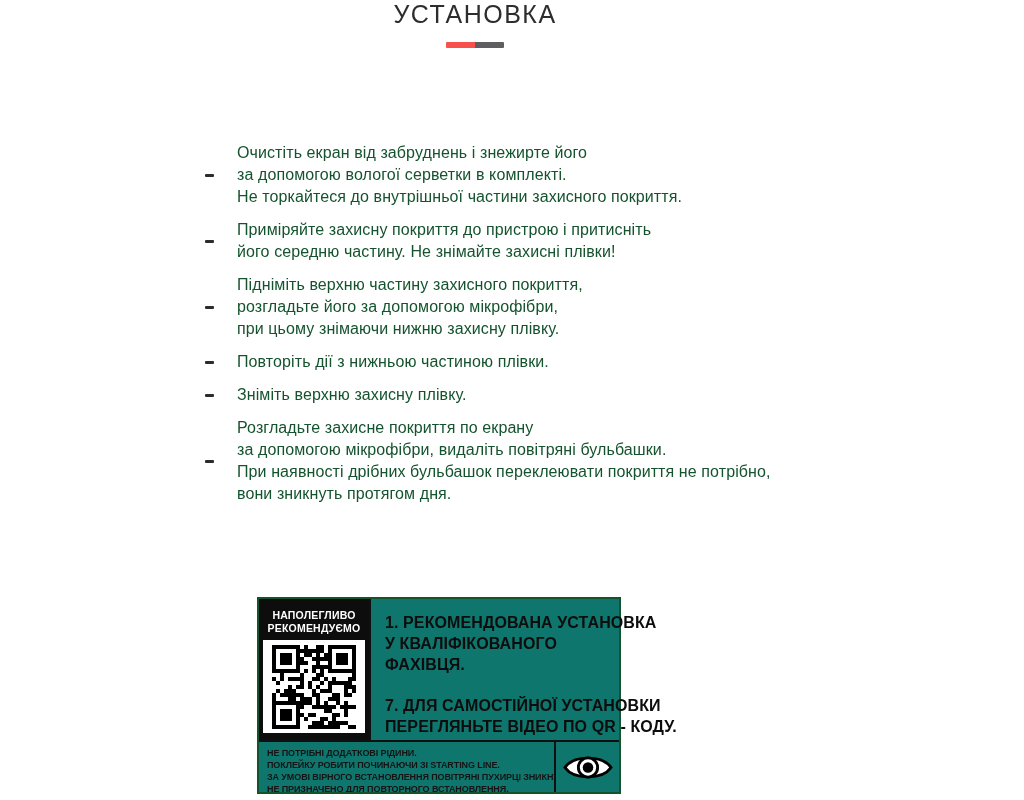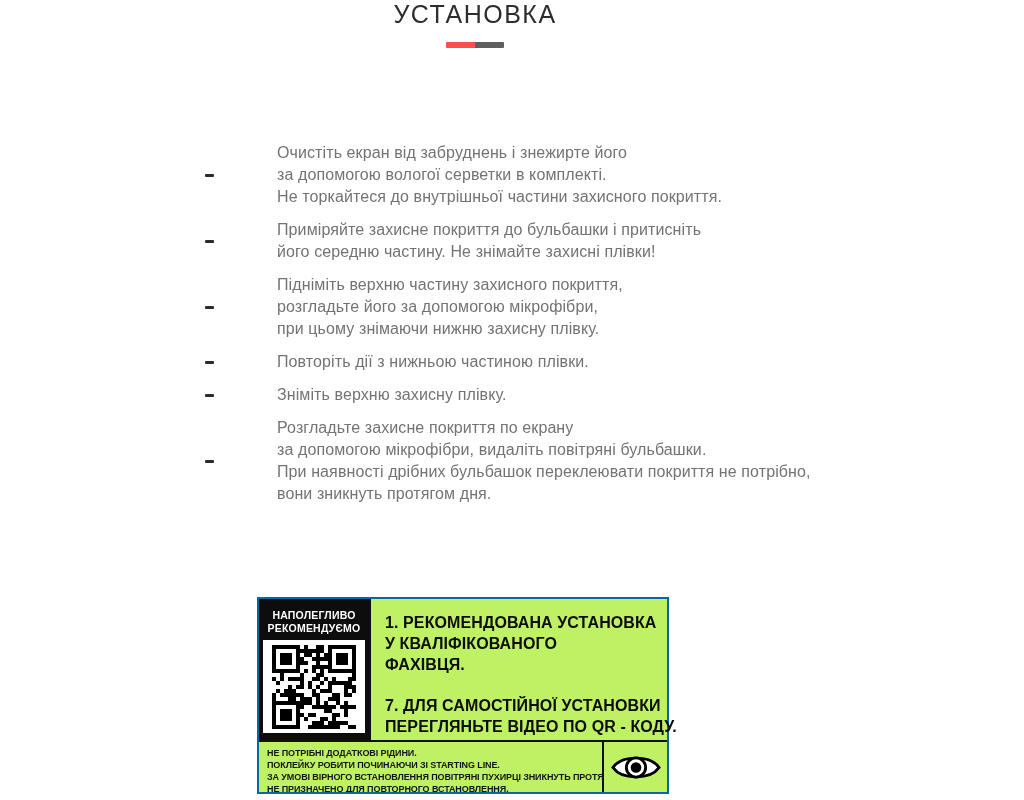--- a/index.html
+++ b/index.html
@@ -26,28 +26,28 @@
   .title-underline .half.gray { border-radius: 0 1px 1px 0; }
 
   
   .steps { position: absolute; left: 205px; top: 142px; width: 660px; list-style: none; }
   .step { display: flex; align-items: center; margin-bottom: 11px; }
   .dash {
     flex: 0 0 9px; width: 9px; height: 3px; background: #2c2c2f;
     border-radius: 1px; margin-right: 23px;
   }
   .step-text {
-    font-size: 16px; line-height: 22px; color: #737373;
-    white-space: pre; letter-spacing: 0.1px; margin-left: 40px;
+    font-size: 16px; line-height: 22px; color: #14532d;
+    white-space: pre; letter-spacing: 0.1px;
   }
 
   
   .rec-box {
-    position: absolute; left: 257px; top: 597px; width: 412px;
-    border: 2px solid #0369a1; background: #bef264;
+    position: absolute; left: 257px; top: 597px; width: 364px;
+    border: 2px solid #14532d; background: #0f766e;
   }
   .rec-top { display: flex; height: 141px; }
   .qr-cell {
     width: 112px; flex: 0 0 112px; background: #0d0d0d;
     border-right: 2px solid #101010;
     display: flex; flex-direction: column; align-items: center;
   }
   .badge {
     color: #ffffff; font-size: 10.5px; font-weight: bold;
     line-height: 13px; text-align: center; margin-top: 10px;
@@ -97,21 +97,21 @@
 
   <ul class="steps">
     <li class="step">
       <span class="dash"></span>
       <span class="step-text">Очистіть екран від забруднень і знежирте його
 за допомогою вологої серветки в комплекті.
 Не торкайтеся до внутрішньої частини захисного покриття.</span>
     </li>
     <li class="step">
       <span class="dash"></span>
-      <span class="step-text">Приміряйте захисне покриття до бульбашки і притисніть
+      <span class="step-text">Приміряйте захисну покриття до пристрою і притисніть
 його середню частину. Не знімайте захисні плівки!</span>
     </li>
     <li class="step">
       <span class="dash"></span>
       <span class="step-text">Підніміть верхню частину захисного покриття,
 розгладьте його за допомогою мікрофібри,
 при цьому знімаючи нижню захисну плівку.</span>
     </li>
     <li class="step">
       <span class="dash"></span>

